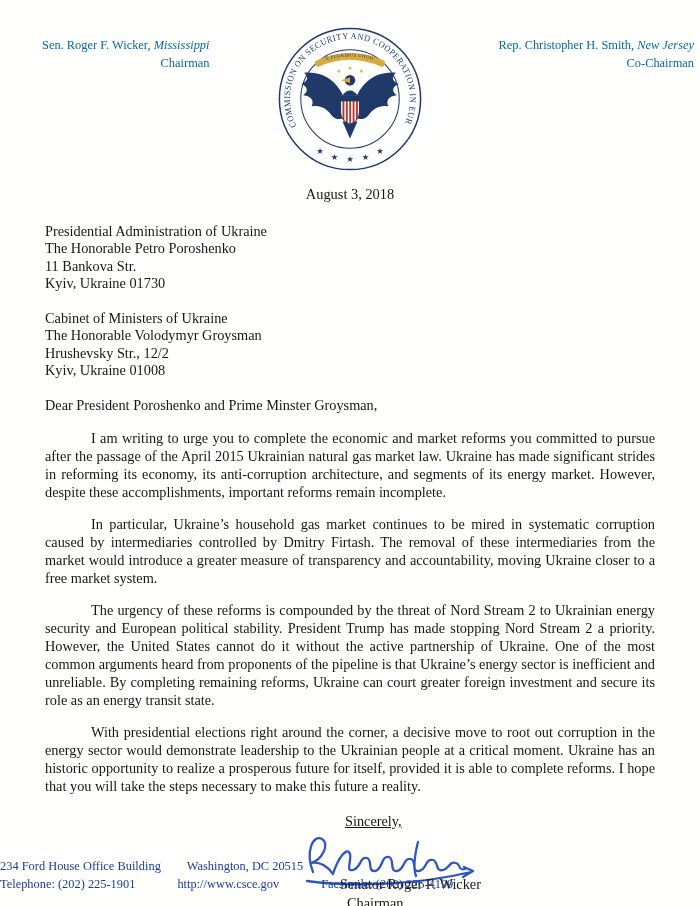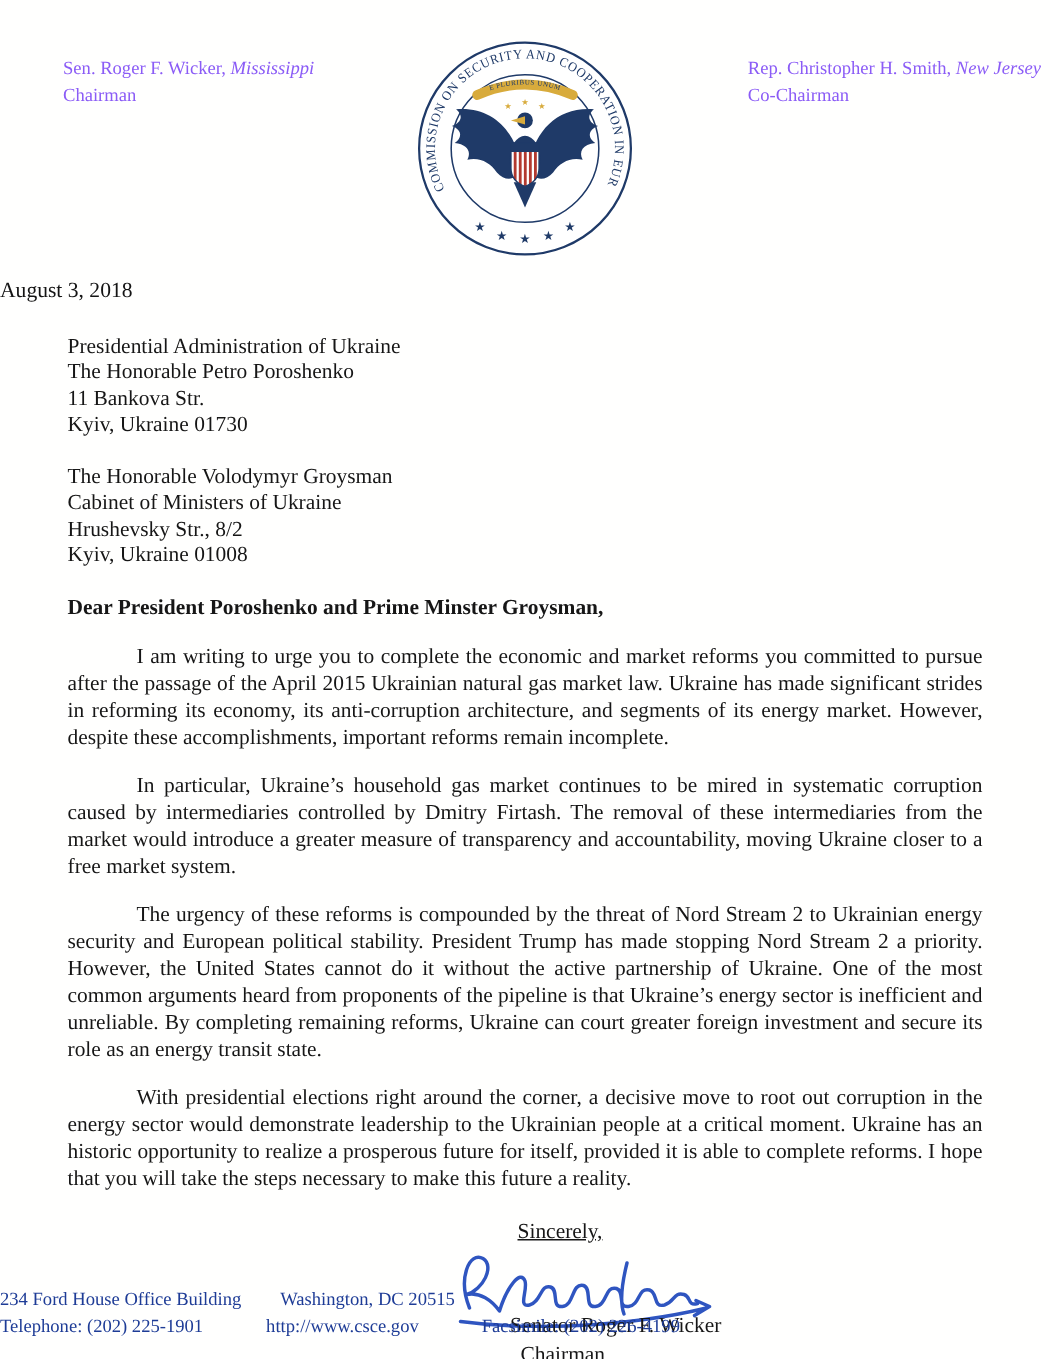--- a/index.html
+++ b/index.html
@@ -10,38 +10,38 @@
     color:#1b1b1b;
     position:relative;
     overflow:hidden;
   }
   .page { position:relative; width:700px; height:906px; background:#fffffe; }
 
   
   .header { position:relative; height:180px; }
   .hdr-block {
     position:absolute; top:37px;
-    text-align:left;
-    color:#8b5cf6;
+    text-align:right;
+    color:#0369a1;
     font-size:12.4px;
     line-height:1.45;
     white-space:nowrap;
   }
   .hdr-left  { left:42px; }
   .hdr-right { right:6px; }
   .hdr-state { font-style:italic; }
   .seal-wrap { position:absolute; top:24px; left:50%; transform:translateX(-50%); width:150px; height:150px; }
 
   
-  .date { font-size:14.4px; margin:6px 0 20px; color:#141414; }
+  .date { text-align:center; font-size:14.4px; margin:6px 0 20px; color:#141414; }
 
   
   .letter { margin:0 45px; font-size:14.3px; line-height:1.22; color:#161616; }
   .recipient { margin-bottom:17px; }
-  .salutation { margin-bottom:15px;font-weight:bold; }
+  .salutation { margin-bottom:15px; }
   .body-para {
     text-align:justify;
     text-indent:46px;
     margin-bottom:14px;
     line-height:1.26;
     font-family:Liberation Serif, serif;
   }
 
   
   .closing { margin-top:18px; }
@@ -137,23 +137,23 @@
   <main class="letter">
 
     <div class="recipient">
       <div>Presidential Administration of Ukraine</div>
       <div>The Honorable Petro Poroshenko</div>
       <div>11 Bankova Str.</div>
       <div>Kyiv, Ukraine 01730</div>
     </div>
 
     <div class="recipient">
+      <div>Cabinet of Ministers of Ukraine</div>
       <div>The Honorable Volodymyr Groysman</div>
-      <div>Cabinet of Ministers of Ukraine</div>
-      <div>Hrushevsky Str., 8/2</div>
+      <div>Hrushevsky Str., 12/2</div>
       <div>Kyiv, Ukraine 01008</div>
     </div>
 
     <p class="salutation">Dear President Poroshenko and Prime Minster Groysman,</p>
 
     <p class="body-para">I am writing to urge you to complete the economic and market reforms you committed to pursue after the passage of the April 2015 Ukrainian natural gas market law. Ukraine has made significant strides in reforming its economy, its anti-corruption architecture, and segments of its energy market. However, despite these accomplishments, important reforms remain incomplete.</p>
     <p class="body-para">In particular, Ukraine’s household gas market continues to be mired in systematic corruption caused by intermediaries controlled by Dmitry Firtash. The removal of these intermediaries from the market would introduce a greater measure of transparency and accountability, moving Ukraine closer to a free market system.</p>
     <p class="body-para">The urgency of these reforms is compounded by the threat of Nord Stream 2 to Ukrainian energy security and European political stability. President Trump has made stopping Nord Stream 2 a priority. However, the United States cannot do it without the active partnership of Ukraine. One of the most common arguments heard from proponents of the pipeline is that Ukraine’s energy sector is inefficient and unreliable. By completing remaining reforms, Ukraine can court greater foreign investment and secure its role as an energy transit state.</p>
     <p class="body-para">With presidential elections right around the corner, a decisive move to root out corruption in the energy sector would demonstrate leadership to the Ukrainian people at a critical moment. Ukraine has an historic opportunity to realize a prosperous future for itself, provided it is able to complete reforms. I hope that you will take the steps necessary to make this future a reality.</p>
 

